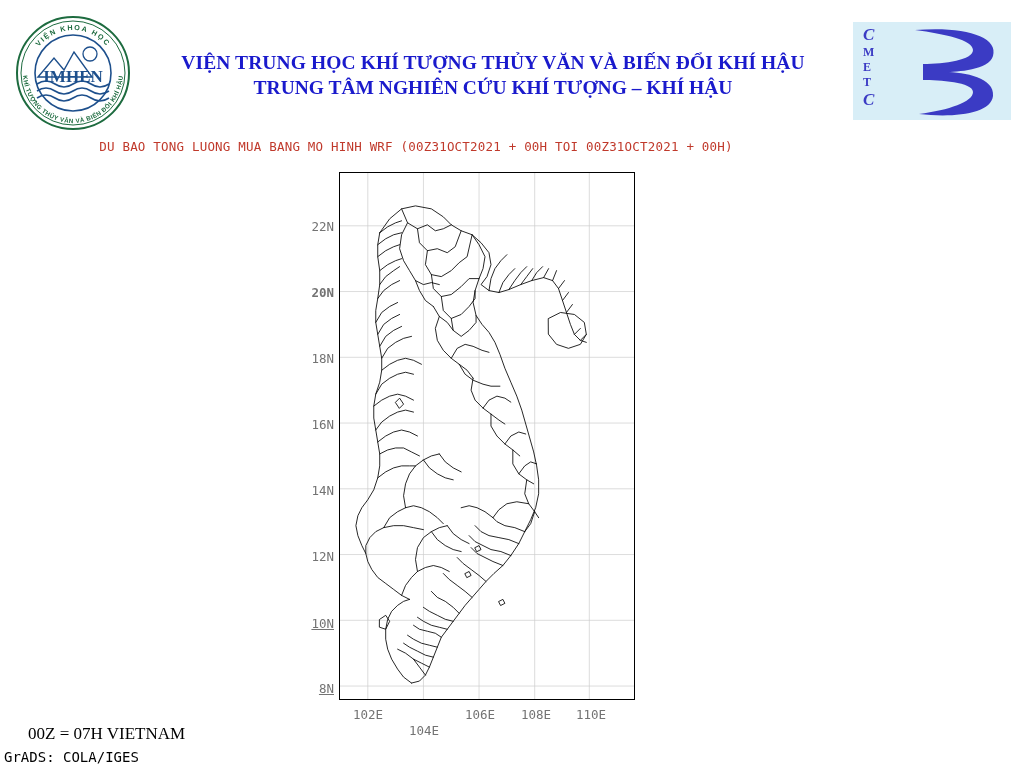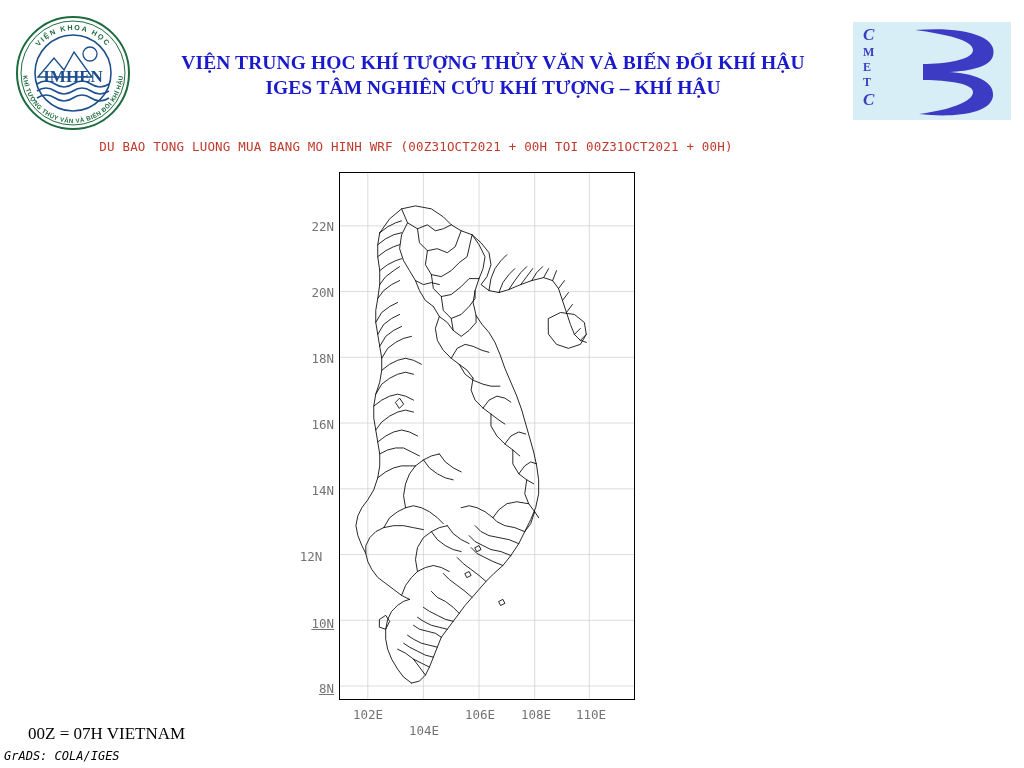--- a/index.html
+++ b/index.html
@@ -119,23 +119,22 @@
     top: 724px;
     font-family: "Liberation Serif", serif;
     font-size: 17px;
     color: #000000;
   }
   #grads-credit {
     position: absolute;
     left: 4px;
     top: 749px;
     font-family: "DejaVu Sans Mono", monospace;
-    font-size: 12px;
+    font-size: 14px;
     color: #000000;
-    font-style: italic;
   }
 </style>
 </head>
 <body>
 
 <div id="logo-imhen">
   <svg viewBox="0 0 118 118" xmlns="http://www.w3.org/2000/svg">
     <defs>
       <path id="arcTop" d="M 16,59 A 43,43 0 0 1 102,59" fill="none"></path>
       <path id="arcBot" d="M 9,59 A 50,50 0 0 0 109,59" fill="none"></path>
@@ -170,21 +169,21 @@
   </div>
   <svg viewBox="0 0 158 98" xmlns="http://www.w3.org/2000/svg" style="position:absolute;left:0;top:0;width:158px;height:98px;">
     <rect x="0" y="0" width="158" height="98" fill="none"></rect>
     <path d="M 62,8 C 110,4 146,14 140,34 C 136,48 104,50 92,50 C 112,50 142,56 140,74 C 138,92 100,96 66,92 C 96,88 120,80 120,70 C 120,60 86,58 70,58 L 70,42 C 92,42 120,38 120,28 C 120,18 92,12 62,8 Z" fill="#3b3bc4"></path>
     <rect x="118" y="0" width="40" height="98" fill="#3b3bc4" opacity="0"></rect>
   </svg>
 </div>
 
 <div id="title-block">
   <div id="title-line1">VIỆN TRUNG HỌC KHÍ TƯỢNG THỦY VĂN VÀ BIẾN ĐỔI KHÍ HẬU</div>
-  <div id="title-line2">IGES TÂM NGHIÊN CỨU KHÍ TƯỢNG – KHÍ HẬU</div>
+  <div id="title-line2">TRUNG TÂM NGHIÊN CỨU KHÍ TƯỢNG – KHÍ HẬU</div>
 </div>
 
 <div id="chart-title">DU BAO TONG LUONG MUA BANG MO HINH WRF (00Z31OCT2021 + 00H TOI 00Z31OCT2021 + 00H)</div>
 
 <div id="plot">
   <svg viewBox="0 0 296 528" xmlns="http://www.w3.org/2000/svg" preserveAspectRatio="none">
 
     <g stroke="#cccccc" stroke-width="0.7" fill="none">
       <line x1="28" y1="0" x2="28" y2="528"></line>
       <line x1="84" y1="0" x2="84" y2="528"></line>
@@ -306,25 +305,25 @@
       <path d="M 220,116 L 226,108"></path>
       <path d="M 224,128 L 230,120"></path>
       <path d="M 228,140 L 234,132"></path>
       <path d="M 236,162 L 242,156"></path>
       <path d="M 242,168 L 248,162"></path>
     </g>
   </svg>
 
   <div class="ytick-label" style="left:-44px; top:508px; width:38px;text-decoration:underline;">8N</div>
   <div class="ytick-label" style="left:-52px; top:443px; width:46px;text-decoration:underline;">10N</div>
-  <div class="ytick-label" style="left:-52px; top:376px; width:46px;text-align:center;">12N</div>
+  <div class="ytick-label" style="left:-52px; top:376px; width:46px;">12N</div>
   <div class="ytick-label" style="left:-52px; top:310px; width:46px;">14N</div>
   <div class="ytick-label" style="left:-52px; top:244px; width:46px;">16N</div>
   <div class="ytick-label" style="left:-52px; top:178px; width:46px;">18N</div>
-  <div class="ytick-label" style="left:-52px; top:112px; width:46px;">20N</div>
+  <div class="ytick-label" style="left:-52px; top:112px; width:46px;font-weight:bold;">20N</div>
   <div class="ytick-label" style="left:-52px; top:46px; width:46px;">22N</div>
 
   <div class="xtick-label" style="left:-2px; top:534px; width:60px;">102E</div>
   <div class="xtick-label" style="left:54px; top:534px; width:60px;margin-top:16px;">104E</div>
   <div class="xtick-label" style="left:110px; top:534px; width:60px;">106E</div>
   <div class="xtick-label" style="left:166px; top:534px; width:60px;">108E</div>
   <div class="xtick-label" style="left:221px; top:534px; width:60px;">110E</div>
 </div>
 
 <div id="footer-note">00Z = 07H VIETNAM</div>

